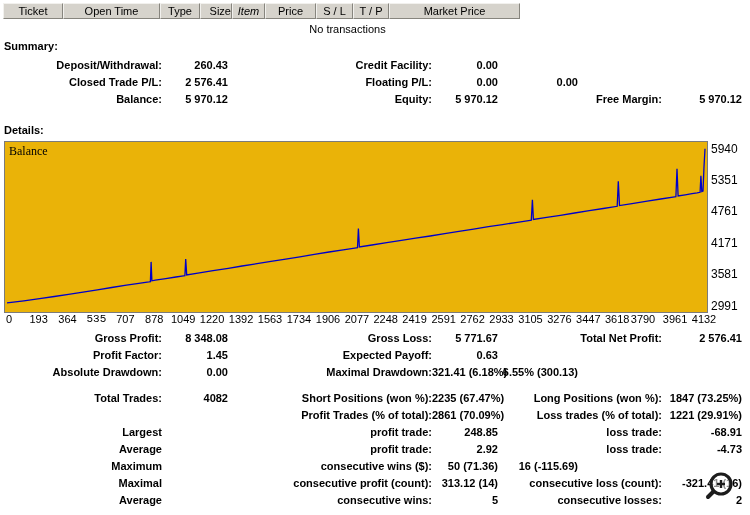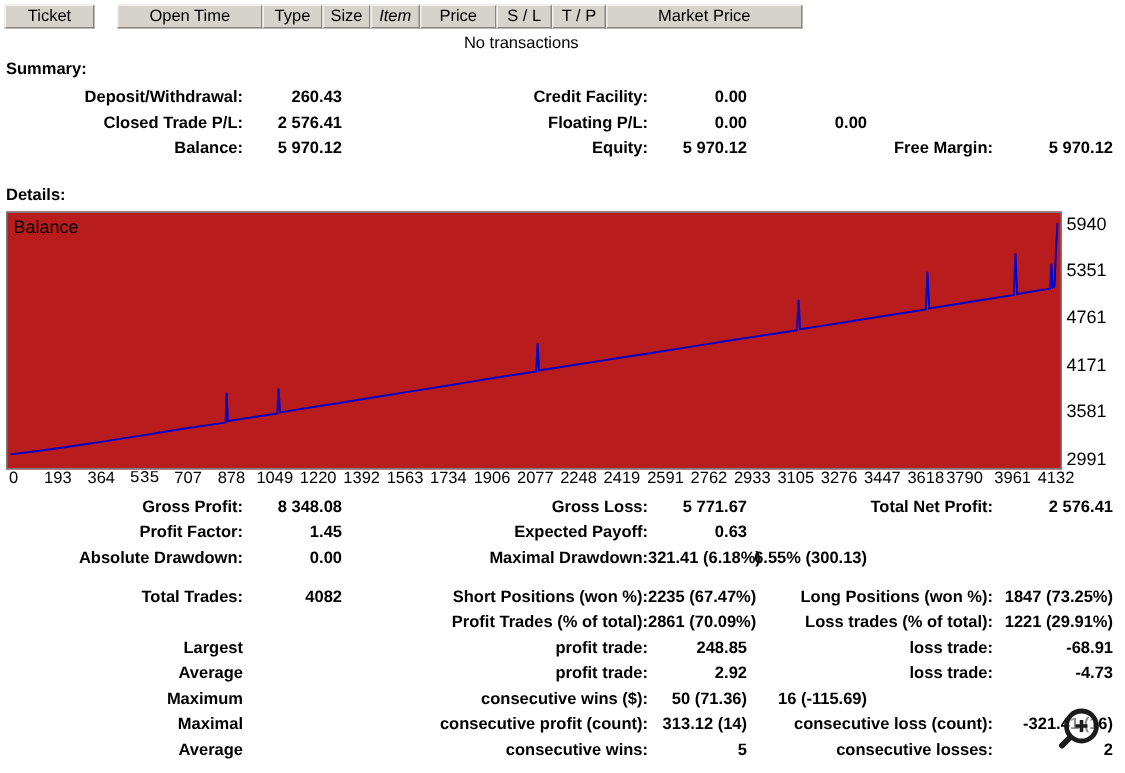--- a/index.html
+++ b/index.html
@@ -17,40 +17,40 @@
   #details-heading{top:124px;}
   
   .rows{position:absolute;left:0;}
   #summary-rows{top:57px;}
   #stats-rows{top:330px;}
   .row{display:flex;height:17px;line-height:17px;font-weight:bold;white-space:nowrap;}
   .row.gap{margin-top:9px;}
   .row span{display:block;text-align:right;overflow:visible;}
   .c0{width:162px;} .c1{width:66px;} .c2{width:204px;} .c3{width:66px;} .c4{width:164px;} .c5{width:80px;}
   
-  #chart{position:absolute;left:4px;top:141px;width:702px;height:170px;border:1px solid #7b7b7b;background:#b91c1c;}
+  #chart{position:absolute;left:4px;top:141px;width:702px;height:170px;border:1px solid #7b7b7b;background:#eab308;font-family:Liberation Serif, serif;}
   #chart-title{position:absolute;left:4px;top:2px;font-size:12px;font-weight:normal;z-index:2;}
   #chart svg{position:absolute;left:0;top:0;}
   #yaxis{position:absolute;left:711px;top:141px;width:38px;height:172px;font-size:12px;}
   #yaxis span{position:absolute;left:0;line-height:12px;}
   #xaxis{position:absolute;left:4px;top:313px;width:702px;height:14px;font-size:11px;overflow:visible;}
   #xaxis span{position:absolute;transform:translateX(-50%);line-height:12px;white-space:nowrap;}
   
   #zoom{position:absolute;left:703px;top:470px;width:34px;height:34px;}
 </style>
 </head>
 <body>
 
 <div id="app">
 
   <div id="thead">
       <div class="th" style="width: 58px;">Ticket</div>
-      <div class="th" style="width: 95px; margin-left: 15px;">Open Time</div>
+      <div class="th" style="width: 95px;">Open Time</div>
       <div class="th" style="width: 38px;">Type</div>
-      <div class="th" style="width: 30px;">Size</div>
+      <div class="th" style="width: 30px; text-align: right;">Size</div>
       <div class="th" style="width: 31px; font-style: italic;">Item</div>
       <div class="th" style="width: 49px;">Price</div>
       <div class="th" style="width: 35px;">S / L</div>
       <div class="th" style="width: 34px;">T / P</div>
       <div class="th" style="width: 129px;">Market Price</div>
     </div>
 
   <div class="no-trans">No transactions</div>
 
   <div id="summary-heading" class="sec">Summary:</div>

